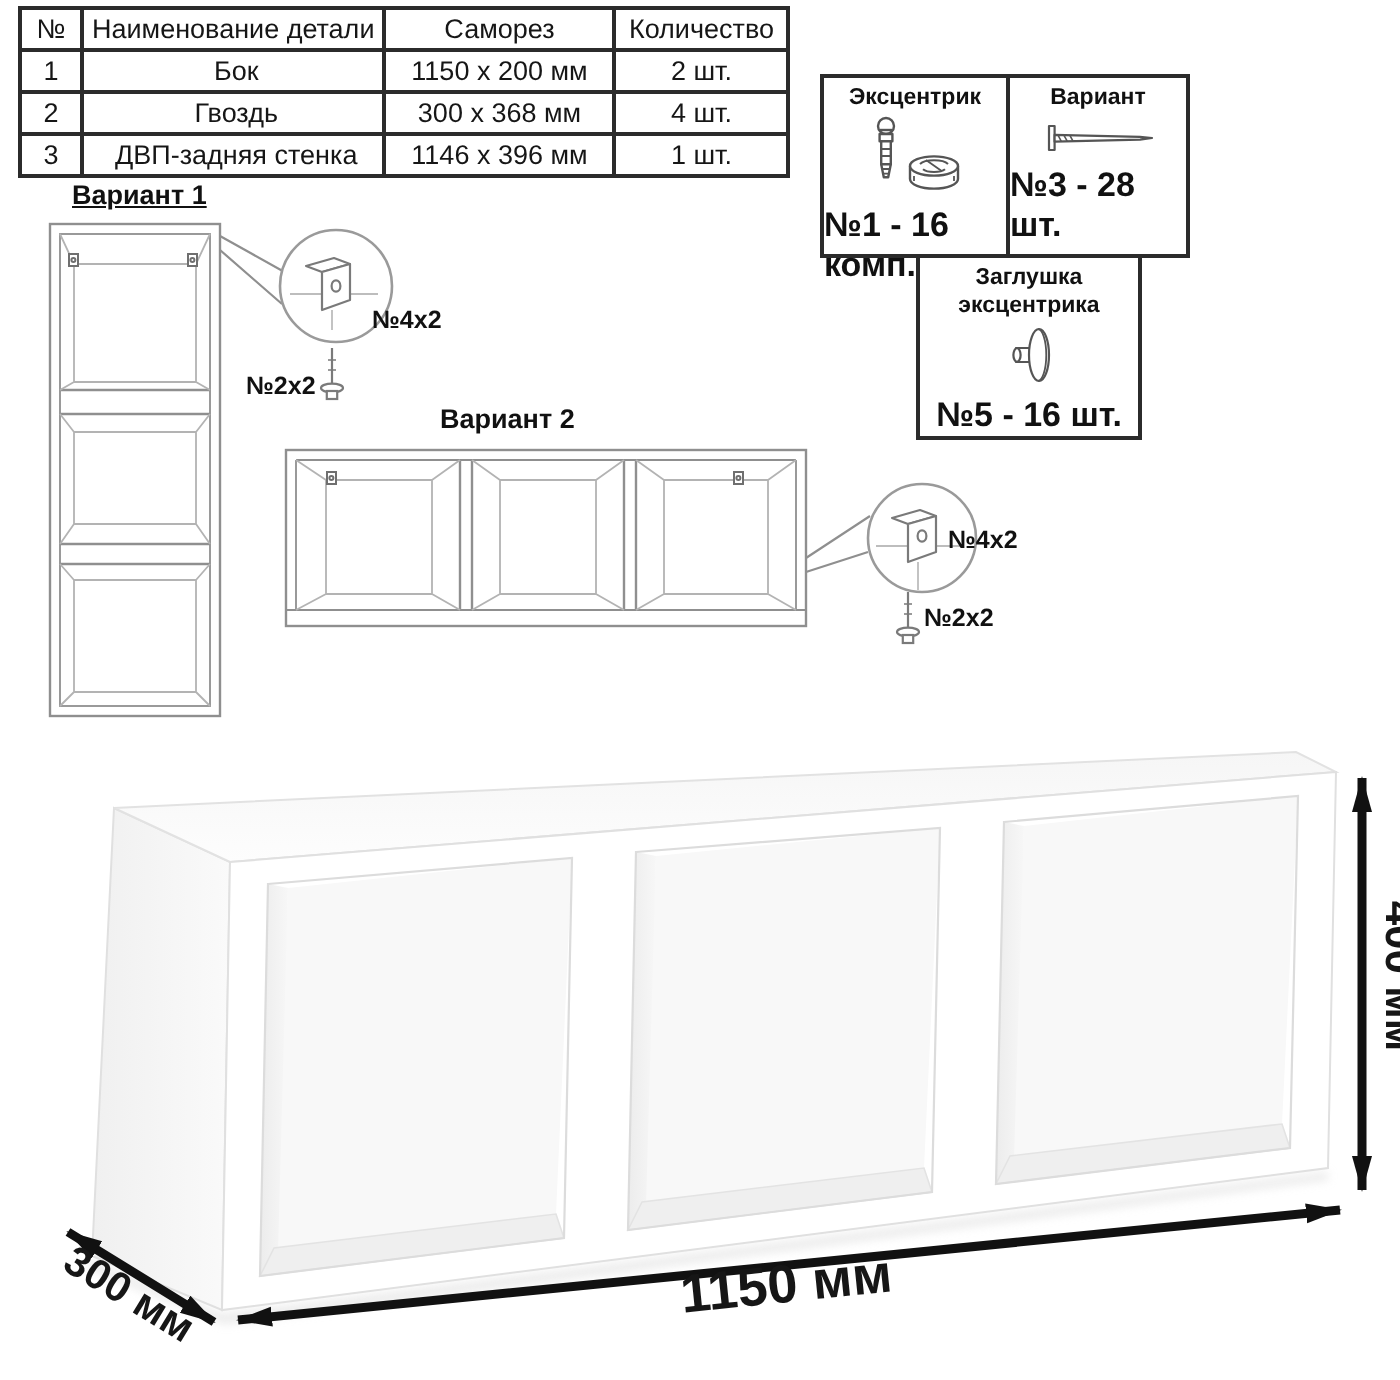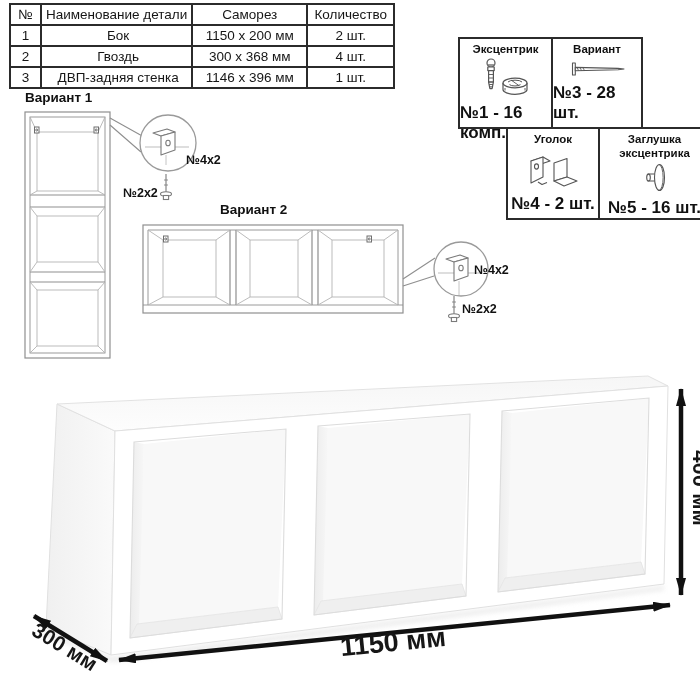--- a/index.html
+++ b/index.html
@@ -12,35 +12,35 @@
   table.parts th,table.parts td{
     border:2px solid #2b2b2b;font-size:13.5px;font-weight:normal;
     height:19px;padding:0 4px;text-align:center;white-space:nowrap;color:#161616;
   }
   table.parts td.cell-name{text-align:center;padding-left:7px;}
   
   .hw{position:absolute;left:410px;top:37px;}
   .hw-row{display:flex;}
   .hw-cell{
     box-sizing:border-box;border:2px solid #2b2b2b;background:#fff;
-    display:flex;flex-direction:column;align-items:center;margin-left:48px;
+    display:flex;flex-direction:column;align-items:center;
   }
   .hw-row-top .hw-cell{height:92px;}
   .hw-row-top .hw-cell+.hw-cell{margin-left:-2px;}
   .hw-row-bottom{margin-left:48px;margin-top:-2px;}
   .hw-row-bottom .hw-cell{height:93px;}
   .hw-row-bottom .hw-cell+.hw-cell{margin-left:-2px;}
   .hw-title{font-size:11.5px;font-weight:bold;line-height:1.18;text-align:center;margin-top:4px;}
   .hw-title span{display:block;}
   .hw-title span:empty{display:none;}
   .hw-icon{flex:1;display:flex;align-items:center;justify-content:center;}
   .hw-count{font-size:17px;font-weight:bold;margin:2px 0 4px;}
   
   .v-title{position:absolute;font-size:13.5px;font-weight:bold;color:#111;white-space:nowrap;}
-  .v1-title{left:25px;top:90px;}
+  .v1-title{left:36px;top:90px;text-decoration:underline;}
   .v2-title{left:220px;top:202px;}
   
   .lay{position:absolute;}
   svg text{font-family:"Liberation Sans",sans-serif;}
 </style>
 </head>
 <body>
 
 <table class="parts">
   <colgroup>
@@ -113,38 +113,20 @@
             <rect x="6.5" y="6" width="2.8" height="12"></rect>
             <path d="M9.3,10.4 L52,11.4 L58,12 L52,12.8 L9.3,13.8 z"></path>
             <path d="M11,10.6 l1.6,3 M14,10.7 l1.6,2.9 M17,10.8 l1.5,2.8" fill="none" stroke-width="0.8"></path>
           </g>
         </svg>
       </div>
       <div class="hw-count">№3 - 28 шт.</div>
     </div>
   </div>
   <div class="hw-row hw-row-bottom">
-    <div class="hw-cell" style="width:94px">
-      <div class="hw-title">
-          <span>Уголок</span>
-        </div>
-      <div class="hw-icon">
-        <svg width="58" height="40" viewBox="0 0 58 40">
-          <g stroke="#555" fill="#fff" stroke-width="1.1" stroke-linejoin="round">
-            <polygon points="7,12 19,8 26,12 14,16"></polygon>
-            <polygon points="7,12 19,8 19,28 7,34"></polygon>
-            <ellipse cx="12.5" cy="17.5" rx="2" ry="2.6"></ellipse>
-            <path d="M14,33 l4,2.5 5,-2" fill="none"></path>
-            <polygon points="30,14 43,9.5 43,28 30,32"></polygon>
-            <polygon points="30,32 43,28 53,32 40,37"></polygon>
-          </g>
-        </svg>
-      </div>
-      <div class="hw-count">№4 - 2 шт.</div>
-    </div>
     <div class="hw-cell" style="width:113px">
       <div class="hw-title">
           <span>Заглушка</span>
           <span>эксцентрика</span>
         </div>
       <div class="hw-icon">
         <svg width="58" height="36" viewBox="0 0 58 36">
           <g stroke="#555" fill="#fff" stroke-width="1.1" stroke-linejoin="round">
             <rect x="22" y="14" width="9" height="7"></rect>
             <ellipse cx="22.5" cy="17.5" rx="1.8" ry="3.4"></ellipse>

